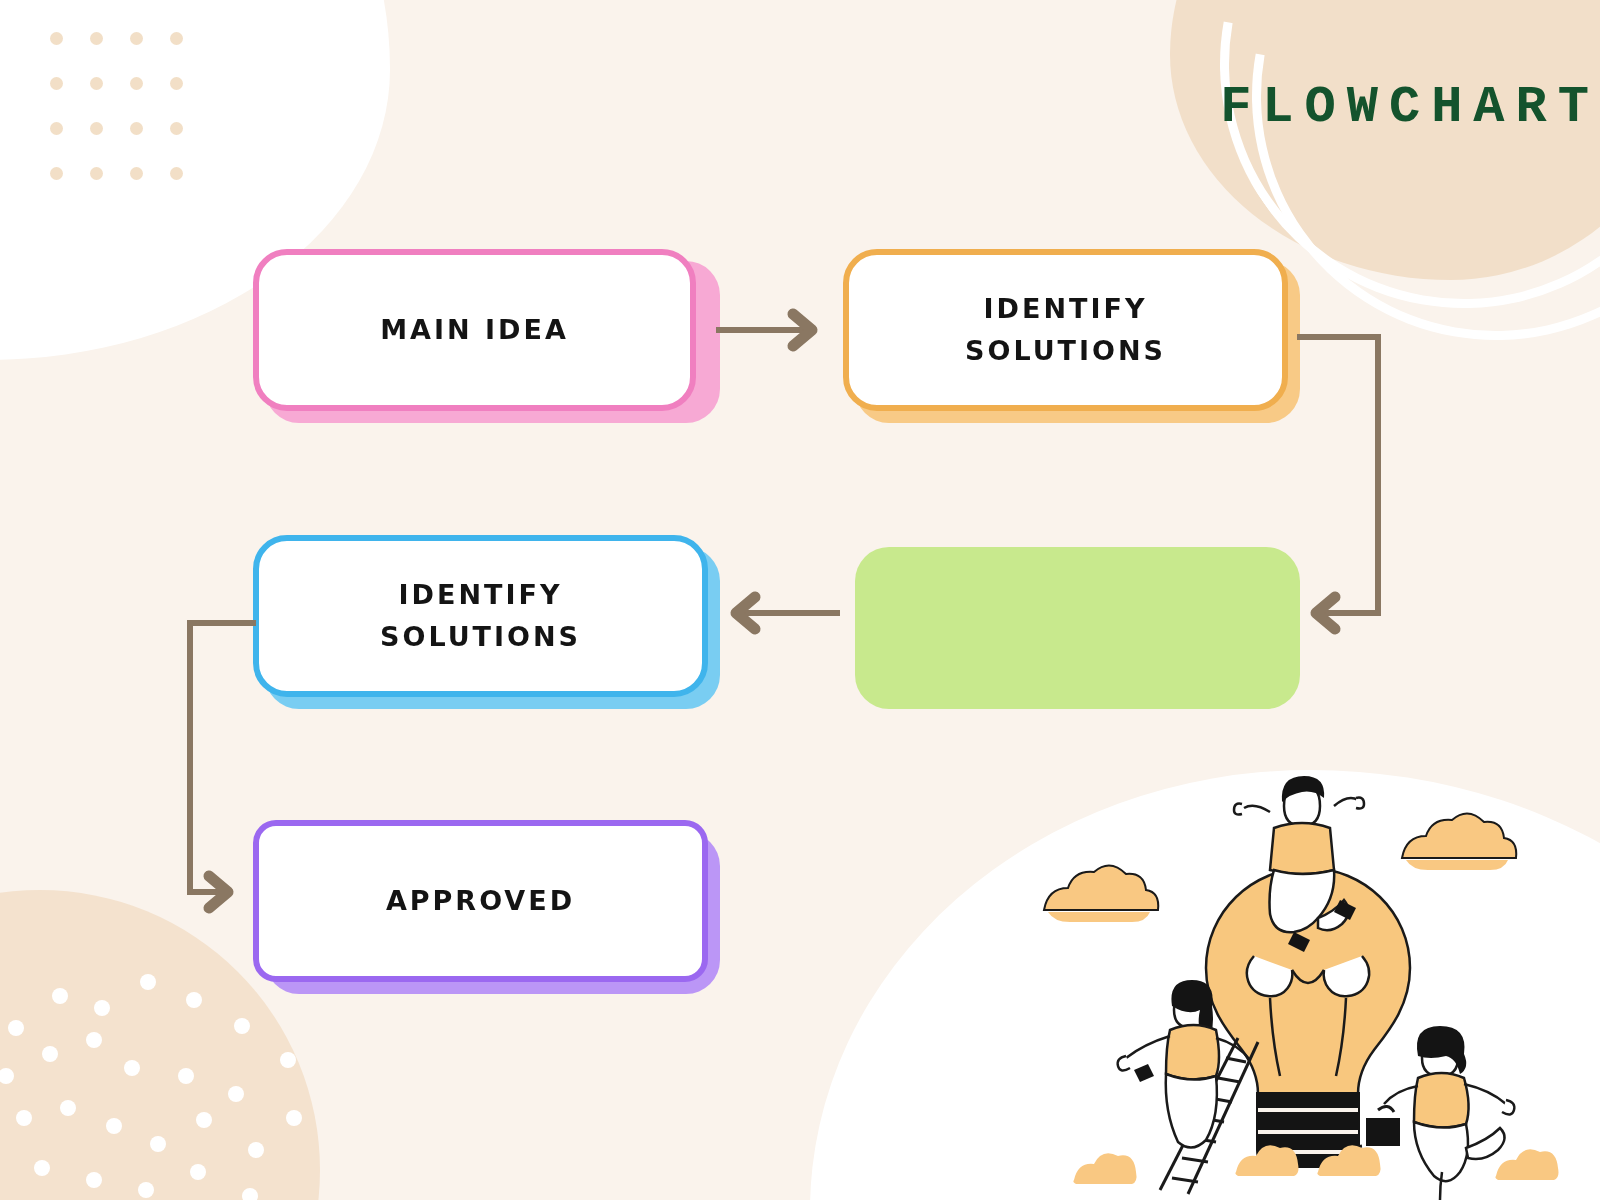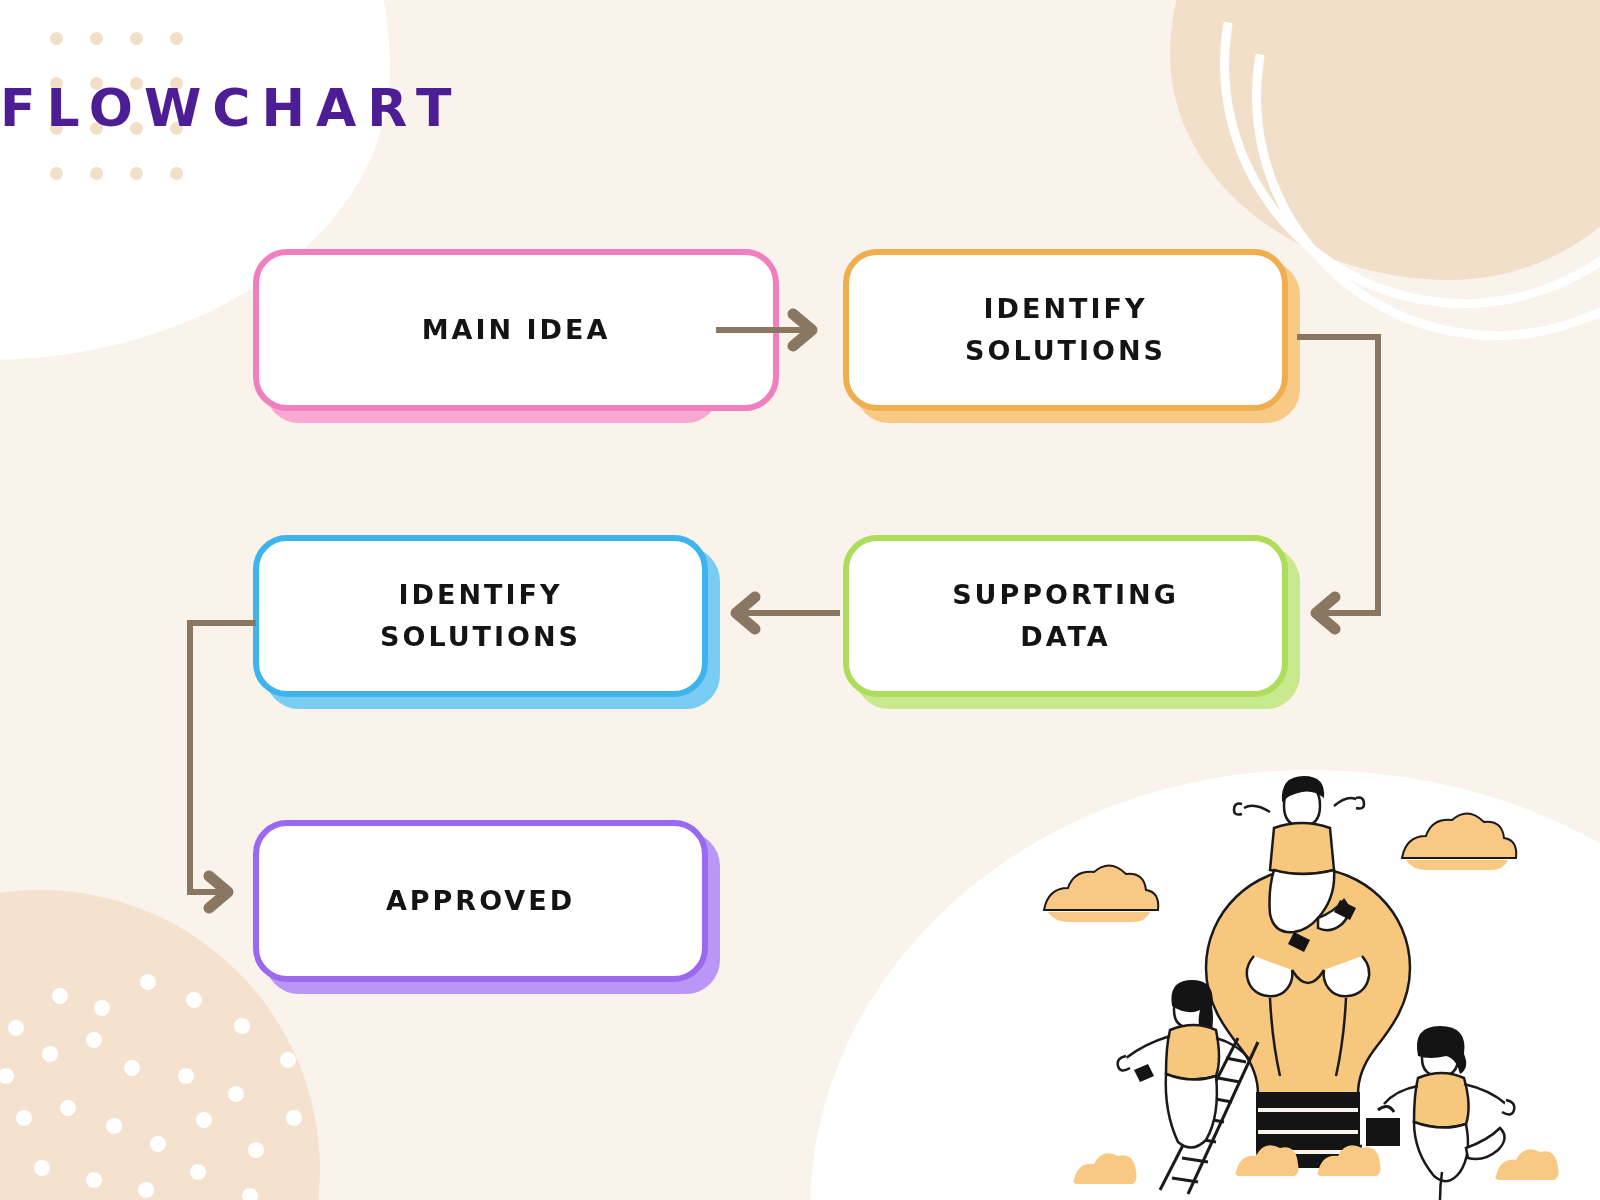--- a/index.html
+++ b/index.html
@@ -75,25 +75,26 @@
     right: -210px; bottom: -330px;
     width: 1000px; height: 760px;
     background: #FFFFFF;
     border-radius: 50% 50% 44% 56% / 58% 52% 48% 42%;
   }
 
   
   #title {
     position: absolute;
     left: 0; right: 0; top: 78px;
-    text-align: left;
-    color: #4c1d95;
+    text-align: right;
+    color: #14532d;
     font-size: 52px;
     font-weight: 700;
     letter-spacing: 11px;
+    font-family: Liberation Mono, monospace;
   }
 
   
   .node {
     position: absolute;
     box-sizing: border-box;
     background: #FFFFFF;
     border-style: solid;
     border-width: 6px;
     border-radius: 34px;
@@ -218,44 +219,40 @@
       </g>
 
       <g>
         <polyline points="256,623 190,623 190,892 228,892"></polyline>
         <polyline points="209,876 228,892 209,908" stroke-width="11" stroke-linecap="round" stroke-linejoin="round"></polyline>
       </g>
     </g>
   </svg>
 
   <div class="node-shadow" style="left:265px; top:261px; width:455px; height:162px; background:#F7A9D4;"></div>
-  <div class="node" style="left:253px; top:249px; width:526px; height:162px; border-color:#F07FC0;">
+  <div class="node" style="left:253px; top:249px; width:443px; height:162px; border-color:#F07FC0;">
     <span class="node-label">MAIN IDEA</span>
   </div>
 
   <div class="node-shadow" style="left:855px; top:261px; width:445px; height:162px; background:#F8CA86;"></div>
   <div class="node" style="left:843px; top:249px; width:445px; height:162px; border-color:#F0AE4E;">
     <span class="node-label">IDENTIFY
 SOLUTIONS</span>
   </div>
 
   <div class="node-shadow" style="left:265px; top:547px; width:455px; height:162px; background:#79CDF2;"></div>
   <div class="node" style="left:253px; top:535px; width:455px; height:162px; border-color:#3FB4EC;">
     <span class="node-label">IDENTIFY
 SOLUTIONS</span>
   </div>
 
   <div class="node-shadow" style="left:855px; top:547px; width:445px; height:162px; background:#C8E98D;"></div>
-  <div class="node" style="left:843px; top:535px; width:445px; height:162px; border-color:#AEDC5B;">
-    <span class="node-label">SUPPORTING
-DATA</span>
-  </div>
 
   <div class="node-shadow" style="left:265px; top:832px; width:455px; height:162px; background:#BB96F6;"></div>
-  <div class="node" style="left:253px; top:820px; width:455px; height:162px; border-color:#9B68F0;">
+  <div class="node" style="left:253px; top:820px; width:455px; height:162px; border-color:#9B68F0;border-radius:23px;">
     <span class="node-label">APPROVED</span>
   </div>
 
   <svg id="illustration" viewBox="0 0 560 440">
 
     <g>
       <path d="M14 150 q4 -22 24 -22 q6 -18 26 -16 q16 -14 32 2 q18 -2 20 16 q14 2 12 20 z" fill="#F9C882" stroke="#1A1A1A" stroke-width="2"></path>
       <path d="M18 152 q6 10 22 10 l62 0 q14 0 18 -10 z" fill="#F9C882"></path>
     </g>
     <g>

